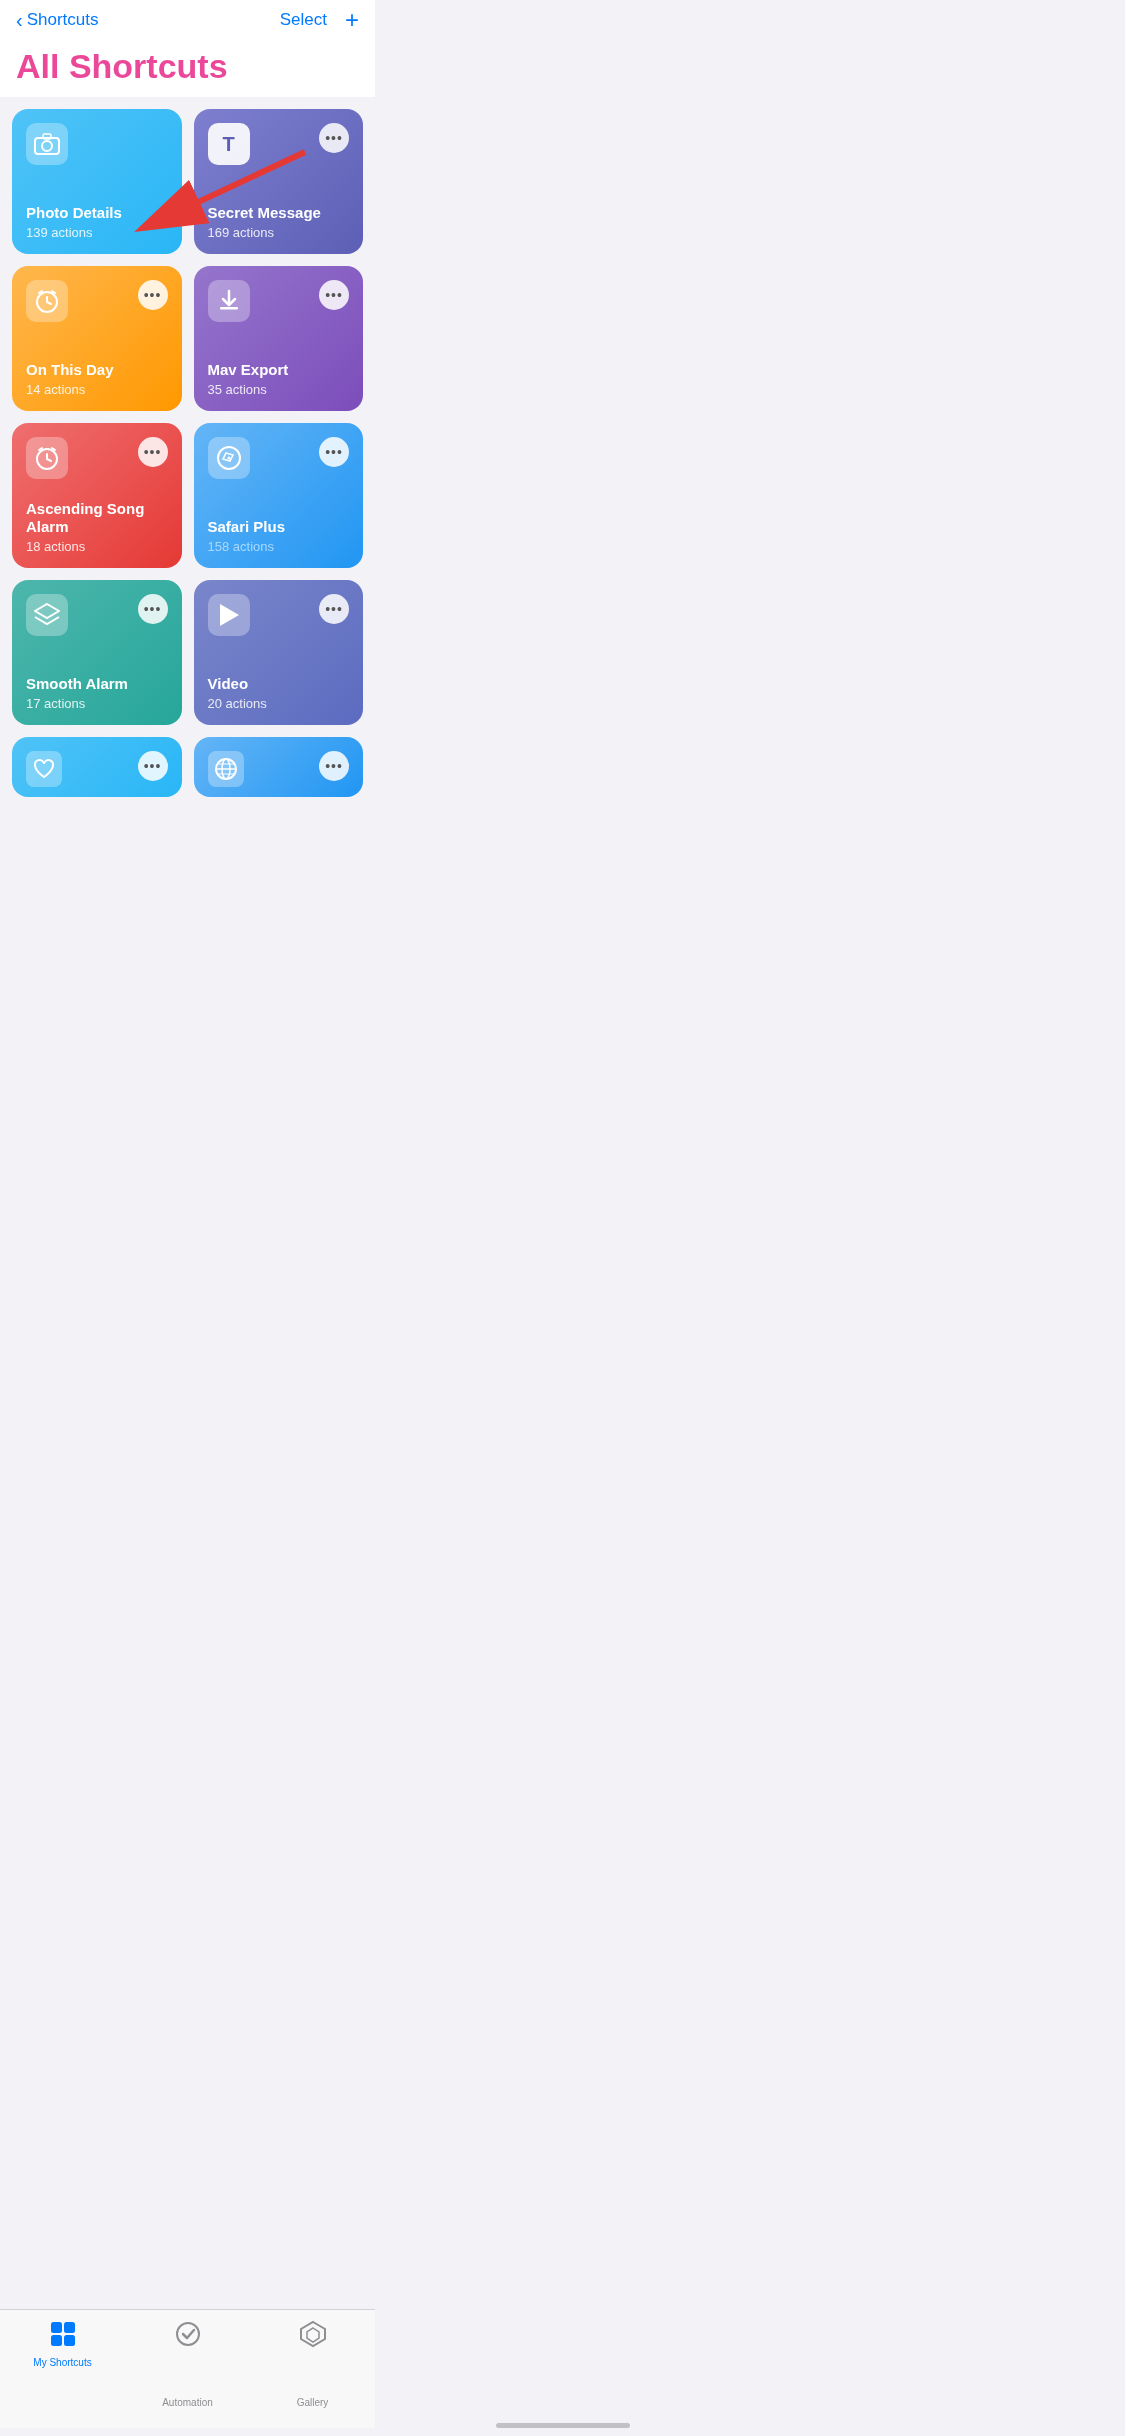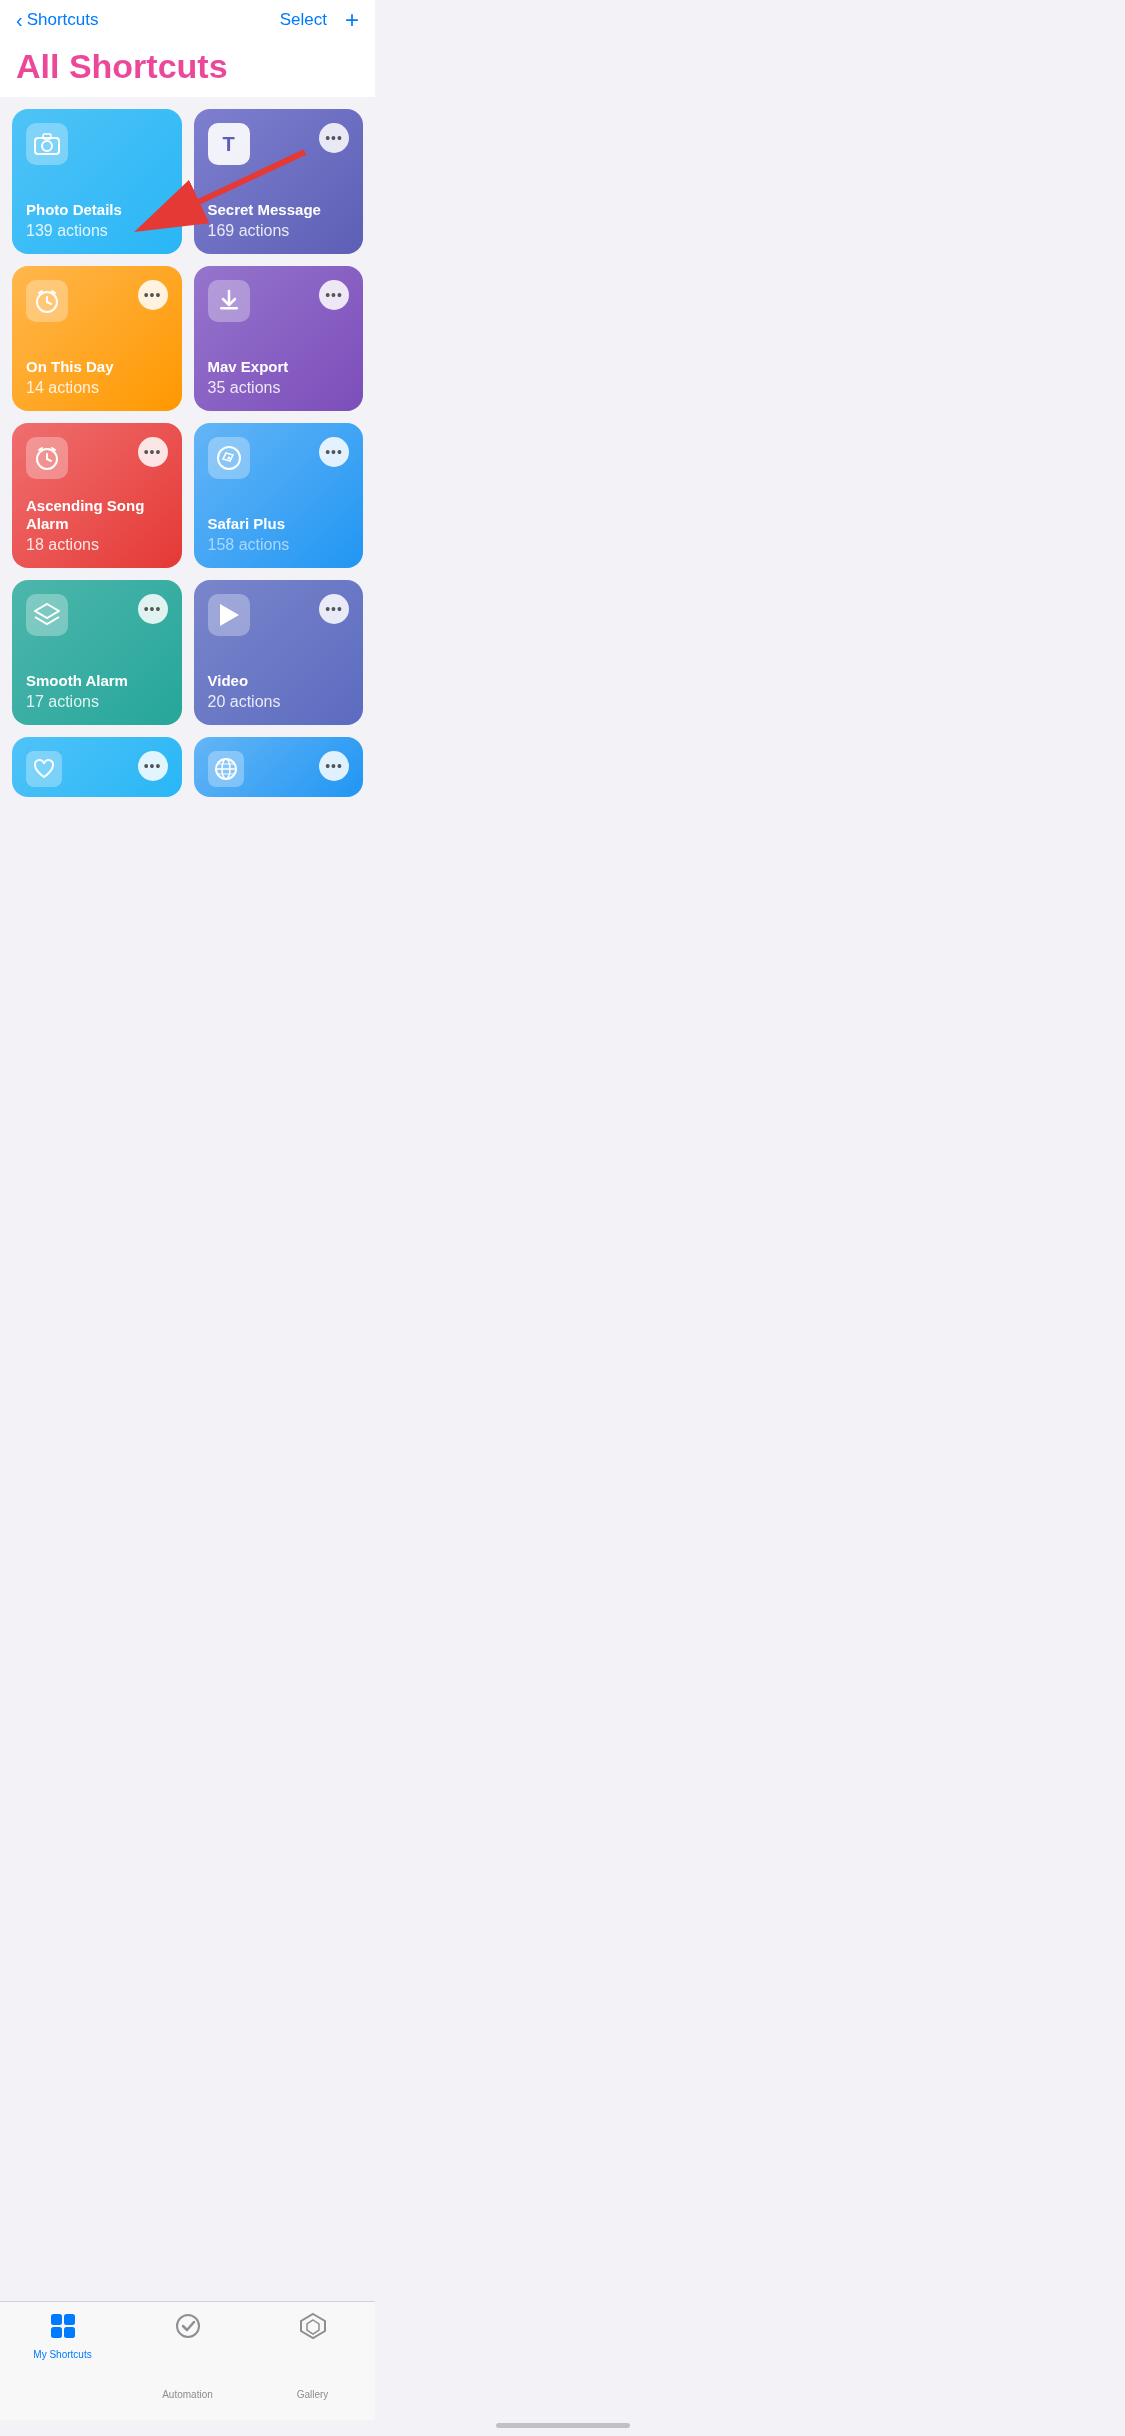--- a/index.html
+++ b/index.html
@@ -209,21 +209,21 @@
       margin-top: 10px;
     }
     .card-title {
       color: white;
       font-size: 15px;
       font-weight: 600;
       line-height: 1.2;
       margin-bottom: 3px;
     }
     .card-subtitle {
-      font-size: 16px;
+      font-size: 13px;
       font-weight: 400;
     }
     .card-subtitle-white { color: rgba(255,255,255,0.85); }
     .card-subtitle-blue { color: #a8d8ff; }
 
     
     .card-photo-details {
       background: linear-gradient(135deg, #4fc3f7, #29b6f6);
     }
     
@@ -293,21 +293,21 @@
 
     
     .tab-bar {
       background: rgba(248,248,248,0.97);
       border-top: 1px solid #d1d1d6;
       display: flex;
       justify-content: space-around;
       align-items: flex-start;
       padding: 10px 0 0;
       position: fixed;
-      bottom: 16px;
+      bottom: 8px;
       left: 0;
       width: 375px;
     }
     .tab-item {
       display: flex;
       flex-direction: column;
       align-items: center;
       gap: 3px;
       cursor: pointer;
       padding-bottom: 20px;

